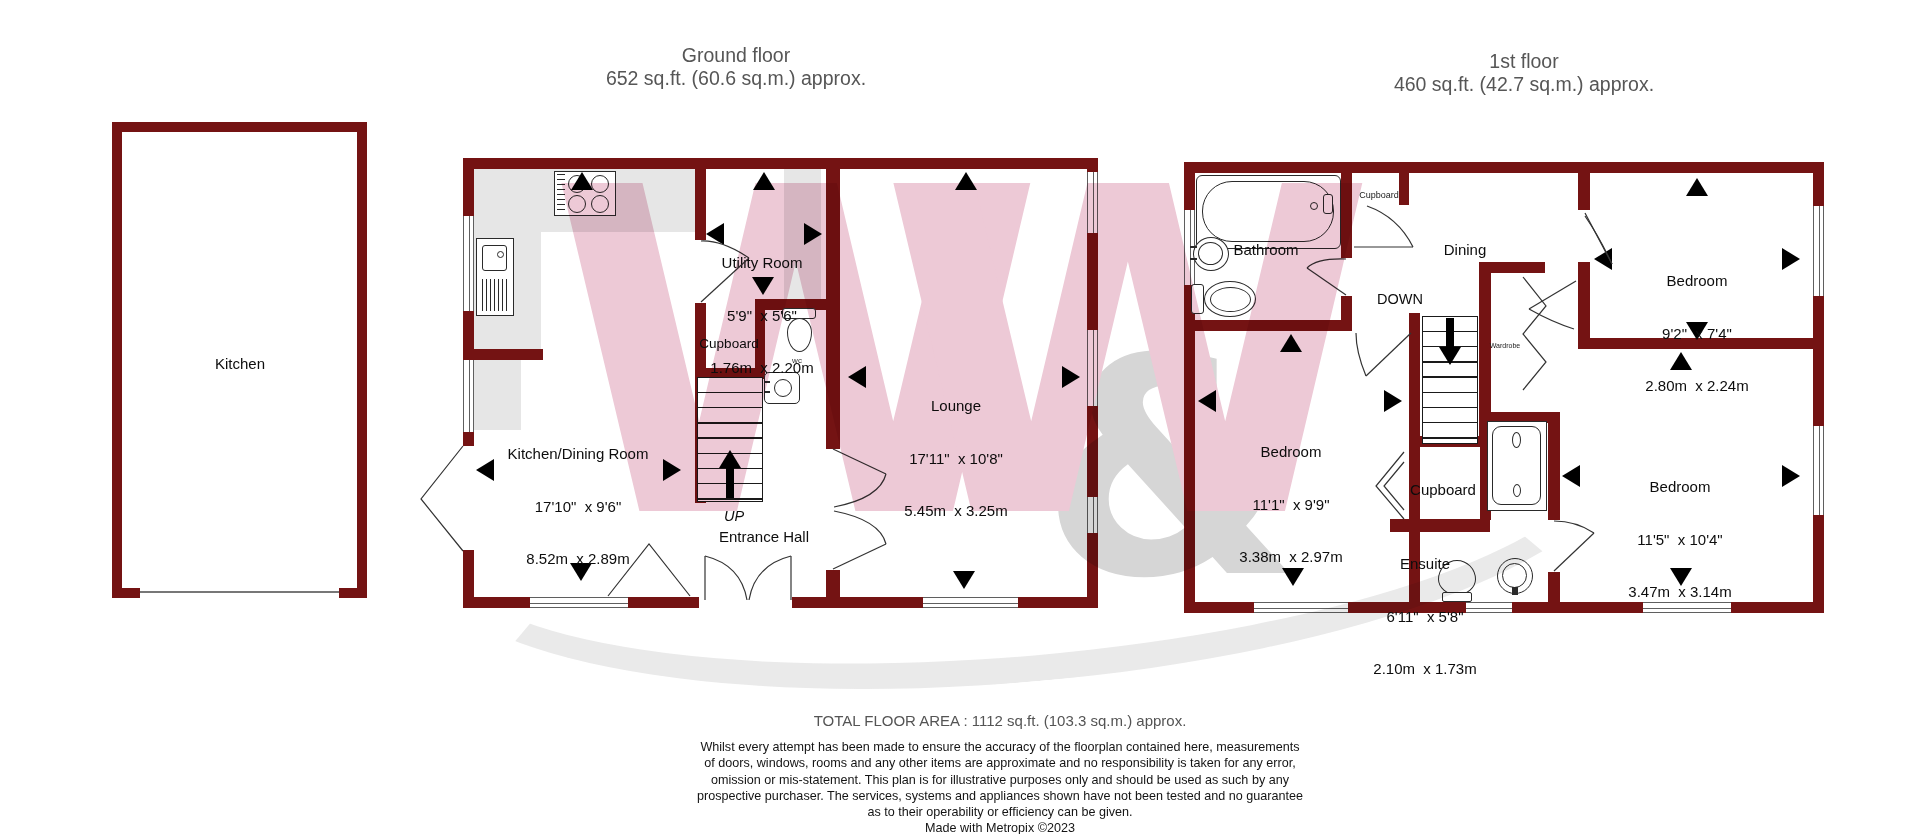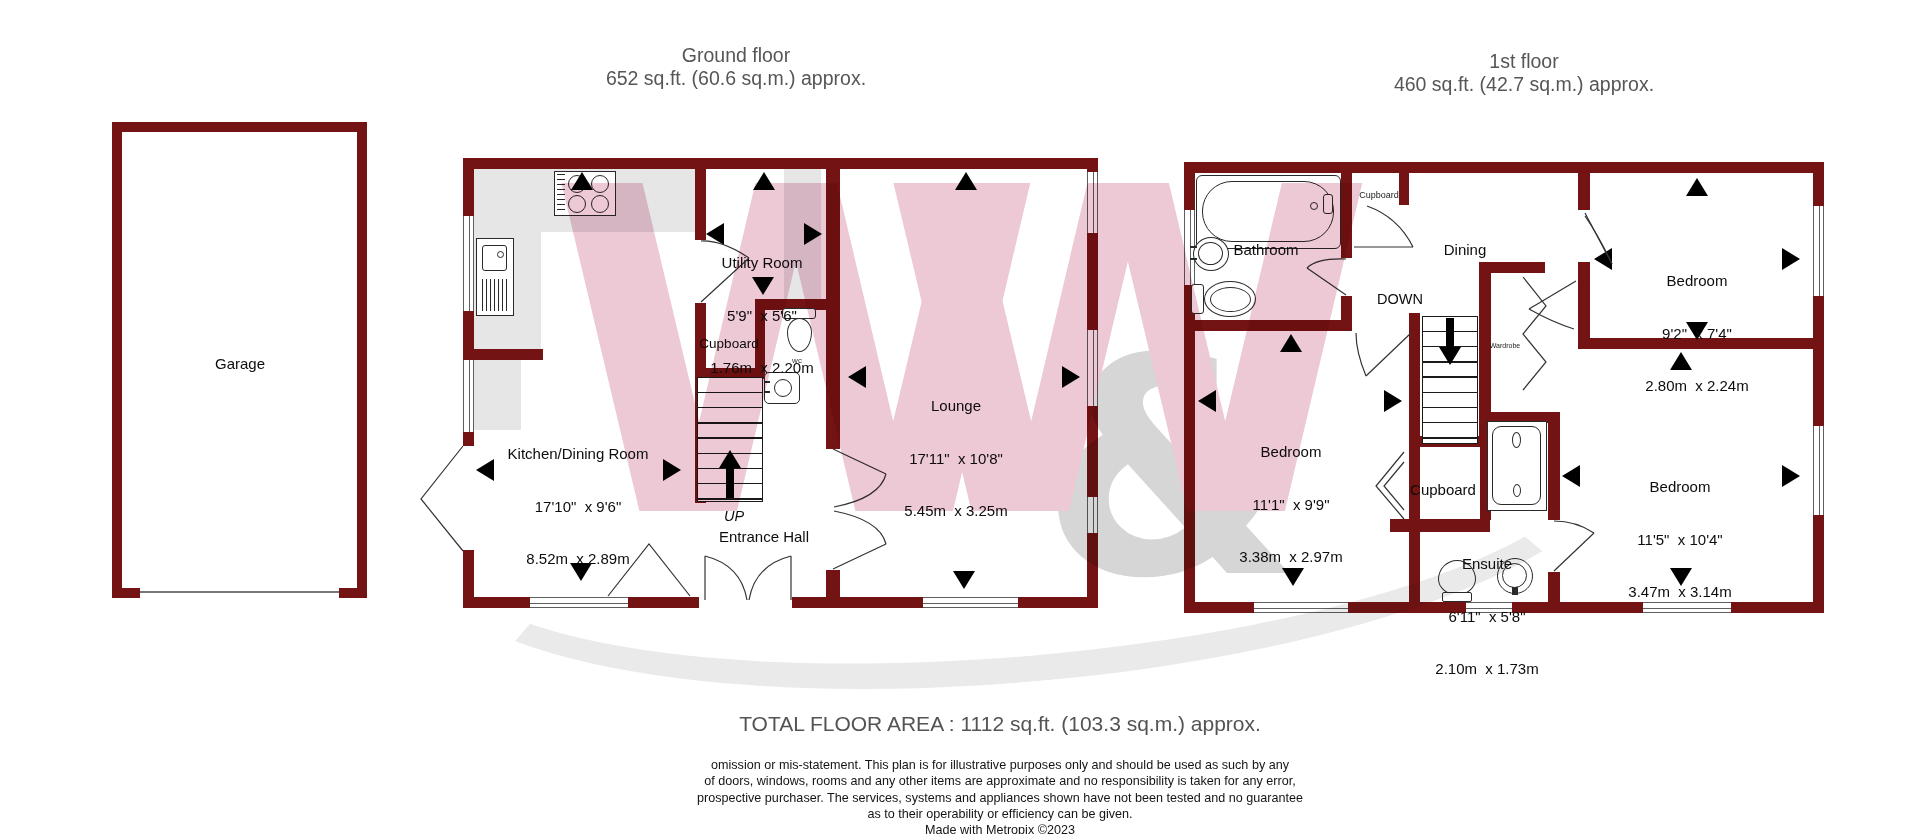--- a/index.html
+++ b/index.html
@@ -35,21 +35,21 @@
   .watermark{position:absolute;left:0;top:0;width:1920px;height:834px;z-index:6;
     pointer-events:none;mix-blend-mode:multiply;}
   .wm-w{position:absolute;font-weight:700;font-size:450px;line-height:1;color:var(--wm-pink);
     font-family:"DejaVu Sans", sans-serif;}
   .wm-amp{position:absolute;font-weight:700;font-size:300px;line-height:1;color:var(--wm-gray);
     font-family:"DejaVu Sans", sans-serif;}
   .wm-swoosh{position:absolute;left:420px;top:330px;width:1150px;height:300px;
     border:26px solid transparent;border-bottom-color:#e3e3e3;border-radius:50%;
     transform:rotate(-5deg);opacity:.75;}
   .footer{position:absolute;left:420px;top:712px;width:1160px;text-align:center;z-index:4;}
-  .footer .total{font-size:21px;color:#545454;margin-bottom:21px;}
+  .footer .total{font-size:15px;color:#545454;margin-bottom:10px;}
   .footer .disc{font-size:12.6px;line-height:16.3px;color:#141414;}
   .plan{position:absolute;left:0;top:0;z-index:2;}
 </style>
 </head>
 <body>
 
 <div class="canvas">
 
   <div class="floor-title" style="left:526px;top:44px;">
     <div>Ground floor</div>
@@ -60,21 +60,21 @@
     <div>460 sq.ft. (42.7 sq.m.) approx.</div>
   </div>
 
   <div class="plan">
     <div class="wall" style="left:112px;top:122px;width:255px;height:10px;"></div>
     <div class="wall" style="left:112px;top:122px;width:10px;height:476px;"></div>
     <div class="wall" style="left:357px;top:122px;width:10px;height:476px;"></div>
     <div class="wall" style="left:112px;top:588px;width:28px;height:10px;"></div>
     <div class="wall" style="left:339px;top:588px;width:28px;height:10px;"></div>
     <div class="abs" style="left:140px;top:591px;width:199px;height:2px;background:#777;"></div>
-    <div class="room-label" style="left:240px;top:355px;">Garage</div>
+    <div class="room-label" style="left:240px;top:355px;">Kitchen</div>
   </div>
 
   <div class="plan">
 
     <div class="counter" style="left:474px;top:169px;width:221px;height:63px;"></div>
     <div class="counter" style="left:474px;top:232px;width:67px;height:120px;"></div>
     <div class="counter" style="left:474px;top:360px;width:47px;height:70px;"></div>
     <div class="counter" style="left:784px;top:169px;width:37px;height:130px;"></div>
 
     <div class="wall" style="left:463px;top:158px;width:635px;height:11px;"></div>
@@ -287,21 +287,21 @@
       <div>Bedroom</div>
       <div>11'1"  x 9'9"</div>
       <div>3.38m  x 2.97m</div>
     </div>
     <div class="room-label" style="left:1680px;top:443px;">
       <div>Bedroom</div>
       <div>11'5"  x 10'4"</div>
       <div>3.47m  x 3.14m</div>
     </div>
     <div class="room-label" style="left:1443px;top:481px;">Cupboard</div>
-    <div class="room-label" style="left:1487px;top:520px;">
+    <div class="room-label" style="left:1425px;top:520px;">
       <div>Ensuite</div>
       <div>6'11"  x 5'8"</div>
       <div>2.10m  x 1.73m</div>
     </div>
   </div>
 
   <svg class="arcs" width="1920" height="834" viewBox="0 0 1920 834" fill="none" stroke="#333" stroke-width="1.2">
     <path d="M701,302 L749,258"></path>
     <path d="M749,258 Q722,240 701,241"></path>
     <path d="M833,449 L886,474"></path>
@@ -333,20 +333,21 @@
 
   <div class="watermark">
     <div class="wm-swoosh"></div>
     <span class="wm-amp" style="left:1040px;top:320px;">&amp;</span>
     <span class="wm-w" style="left:548px;top:130px;">W</span>
     <span class="wm-w" style="left:880px;top:130px;">W</span>
   </div>
 
   <div class="footer">
     <div class="total">TOTAL FLOOR AREA : 1112 sq.ft. (103.3 sq.m.) approx.</div>
+    <div class="disc">Whilst every attempt has been made to ensure the accuracy of the floorplan contained here, measurements</div>
+    <div class="disc">of doors, windows, rooms and any other items are approximate and no responsibility is taken for any error,</div>
     <div class="disc">omission or mis-statement. This plan is for illustrative purposes only and should be used as such by any</div>
-    <div class="disc">of doors, windows, rooms and any other items are approximate and no responsibility is taken for any error,</div>
     <div class="disc">prospective purchaser. The services, systems and appliances shown have not been tested and no guarantee</div>
     <div class="disc">as to their operability or efficiency can be given.</div>
     <div class="disc">Made with Metropix ©2023</div>
   </div>
 
 </div>
 
 </body></html>

